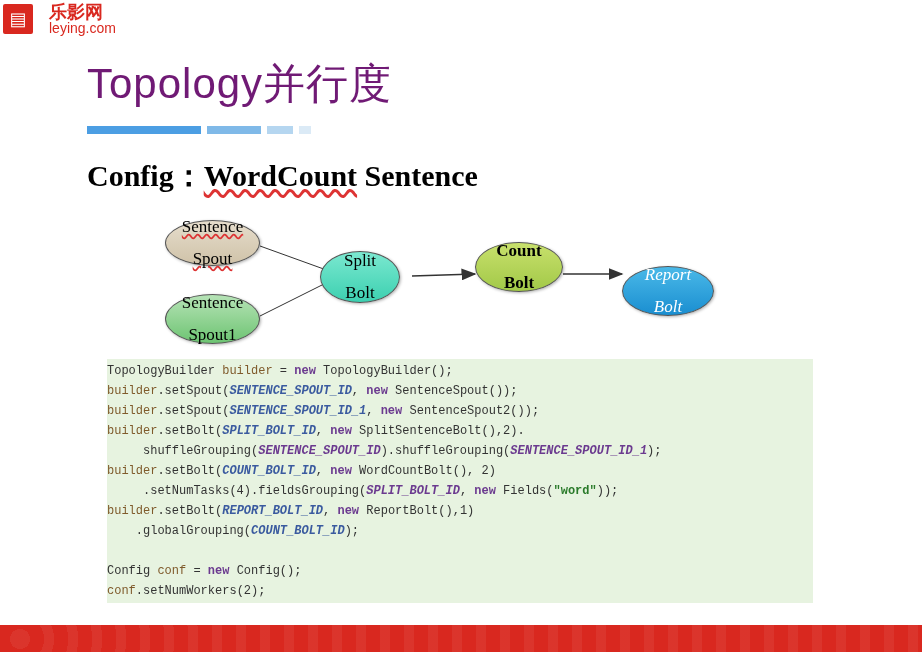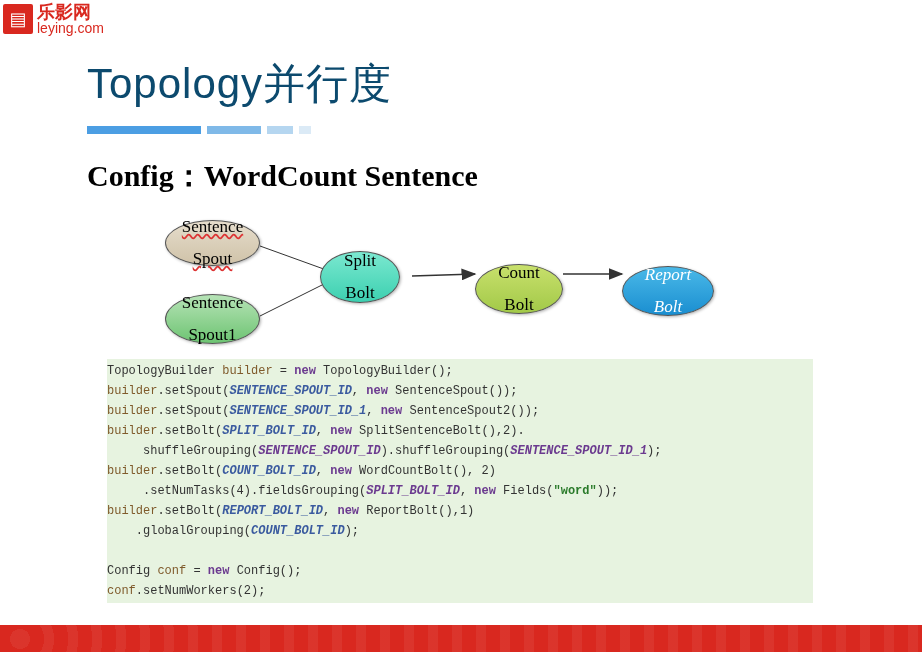--- a/index.html
+++ b/index.html
@@ -1,37 +1,37 @@
 <!DOCTYPE html>
 <html><head>
 <meta charset="utf-8">
 <style>
   * { box-sizing: border-box; margin: 0; padding: 0; }
   body { width: 922px; height: 652px; background: #fff; font-family: Arial, sans-serif; position: relative; overflow: hidden; }
   .logo { position: absolute; top: 3px; left: 3px; display: flex; align-items: center; }
   .logo-mark { width: 30px; height: 30px; background: #d9281f; border-radius: 2px; display: flex; align-items: center; justify-content: center; color: #fff; font-size: 18px; }
-  .logo-text { margin-left: 4px; line-height: 1; }
+  .logo-text { margin-left: 16px; line-height: 1; }
   .logo-cn { color: #d9281f; font-size: 18px; font-weight: bold; }
   .logo-en { color: #d9281f; font-size: 14px; }
-  .title { position: absolute; left: 87px; top: 56px; color: #0c4a6e; font-size: 42px; font-weight: 400; letter-spacing: 1px; }
+  .title { position: absolute; left: 87px; top: 56px; color: #701a75; font-size: 42px; font-weight: 400; letter-spacing: 1px; }
   .bars { position: absolute; left: 87px; top: 126px; display: flex; gap: 6px; }
   .bar { height: 8px; }
   .b1 { width: 114px; background: #4c9ee3; }
   .b2 { width: 54px; background: #7fb9e8; }
   .b3 { width: 26px; background: #b5d6f0; }
   .b4 { width: 12px; background: #dbeaf6; }
   .example-heading { position: absolute; left: 87px; top: 156px; font-family: 'Times New Roman', serif; font-size: 30px; font-weight: bold; color: #000; }
-  .wc { text-decoration-style: wavy; text-decoration-color: #d33; text-underline-offset: 3px; }
+  .wc { text-decoration: underline; text-decoration-style: wavy; text-decoration-color: #d33; text-underline-offset: 3px; }
   .diagram { position: absolute; left: 160px; top: 218px; width: 600px; height: 140px; }
   .node { position: absolute; border: 1px solid #555; border-radius: 50%; text-align: center; font-family: 'Times New Roman', serif; font-size: 17px; line-height: 1.15; display: flex; flex-direction: column; align-items: center; justify-content: center; box-shadow: 1px 1px 3px rgba(0,0,0,0.3); gap: 12px; }
   .spell { text-decoration: underline wavy #d33; }
   .n-ss { left: 5px; top: 2px; width: 95px; height: 46px; background: linear-gradient(#e6ddcc, #cfc2a8); }
   .n-ss1 { left: 5px; top: 76px; width: 95px; height: 50px; background: linear-gradient(#b6e3b6, #6dc472); }
   .n-split { left: 160px; top: 33px; width: 80px; height: 52px; background: linear-gradient(#7be8d0, #3cd0b0); }
-  .n-count { left: 315px; top: 46px; width: 88px; height: 50px; background: linear-gradient(#c8e06c, #a2c948); }
+  .n-count { left: 315px; top: 24px; width: 88px; height: 50px; background: linear-gradient(#c8e06c, #a2c948); font-weight: bold; }
   .n-report { left: 462px; top: 48px; width: 92px; height: 50px; background: linear-gradient(#4ab9e8, #1a8ed0); color: #fff; font-style: italic; }
   svg.arrows { position: absolute; left: 0; top: 0; width: 600px; height: 140px; }
   .code { position: absolute; left: 107px; top: 359px; width: 706px; background: #e7f3e0; font-family: Consolas, 'Courier New', monospace; font-size: 12px; line-height: 20px; padding: 2px 0; white-space: pre; color: #333; }
   .code .kw { color: #7f5a2b; }
   .code .nw { color: #6b3a8f; font-weight: bold; }
   .code .const { color: #6b3a8f; font-style: italic; font-weight: bold; }
   .code .const1 { color: #3a5a9f; font-style: italic; font-weight: bold; }
   .code .str { color: #2a7a2a; font-weight: bold; }
   .footer-band { position: absolute; left: 0; bottom: 0; width: 922px; height: 27px; background: #d9281f; background-image: repeating-radial-gradient(circle at 20px 14px, rgba(255,255,255,0.06) 0 10px, transparent 10px 24px); }
 </style>

